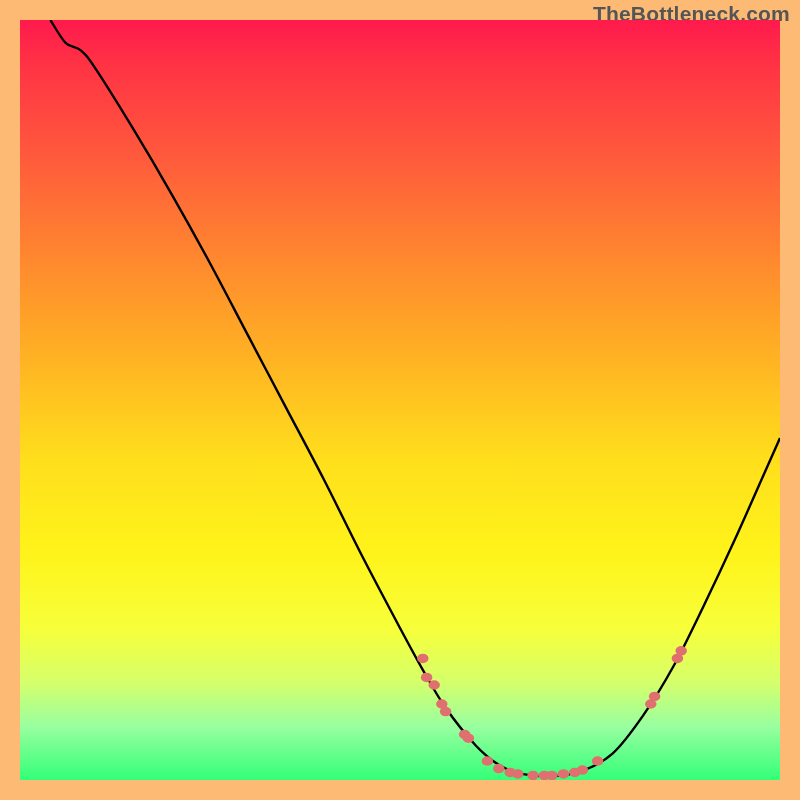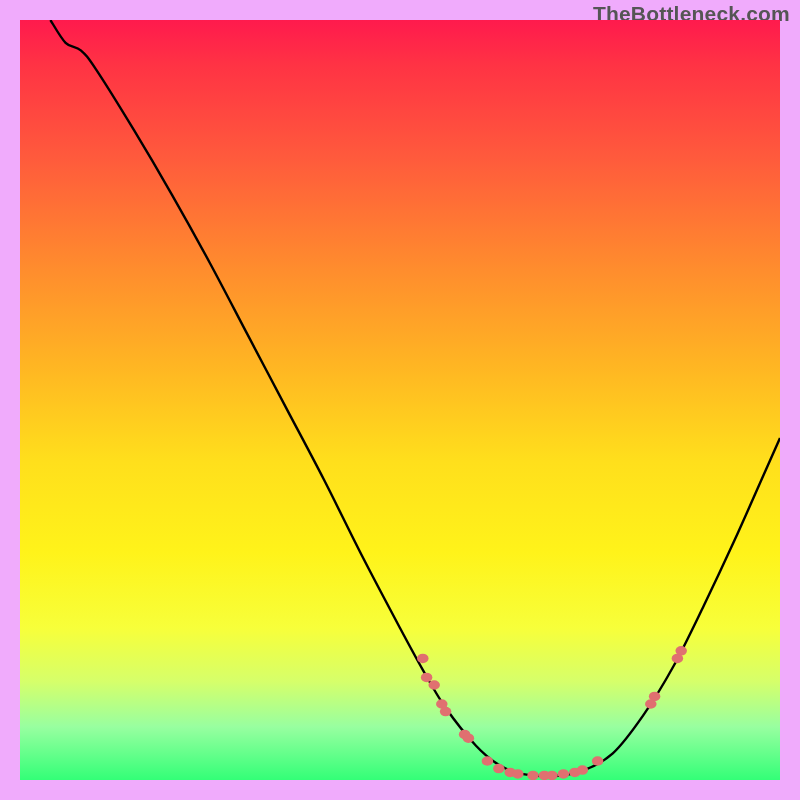--- a/index.html
+++ b/index.html
@@ -1,21 +1,21 @@
 <!DOCTYPE html>
 <html><head>
 <meta charset="utf-8">
 <style>
   * { margin: 0; padding: 0; box-sizing: border-box; }
   html, body { width: 800px; height: 800px; overflow: hidden; background: #000; }
   .frame {
     position: relative;
     width: 800px;
     height: 800px;
-    background: #f0abfc;
+    background: #fdba74;
   }
   .plot-area {
     position: absolute;
     left: 20px;
     top: 20px;
     width: 760px;
     height: 760px;
     background: linear-gradient(to bottom,
       #ff1a4d 0%,
       #ff3344 6%,

